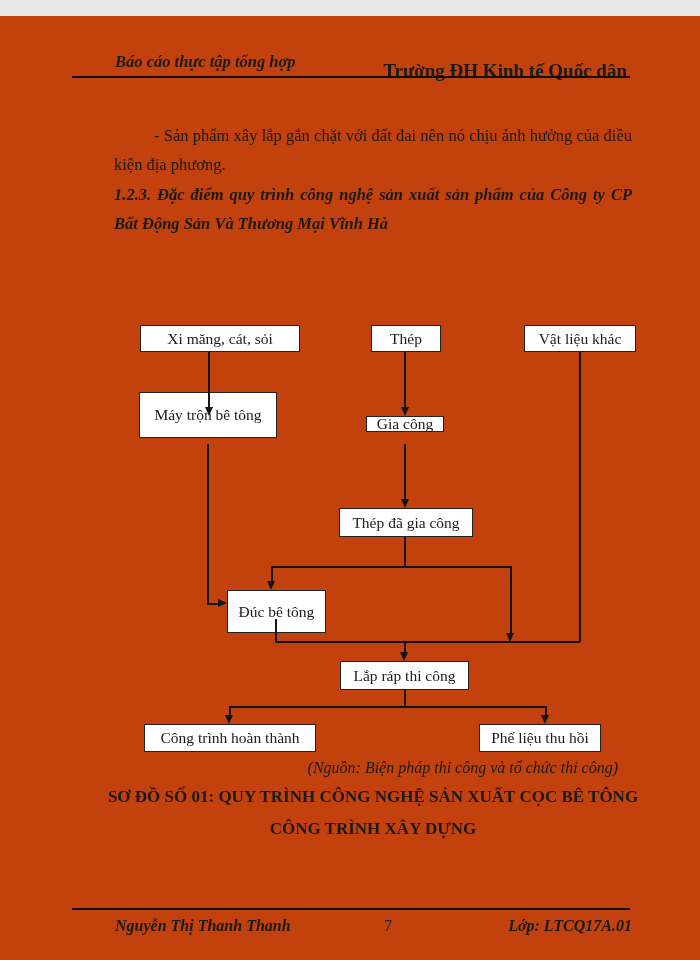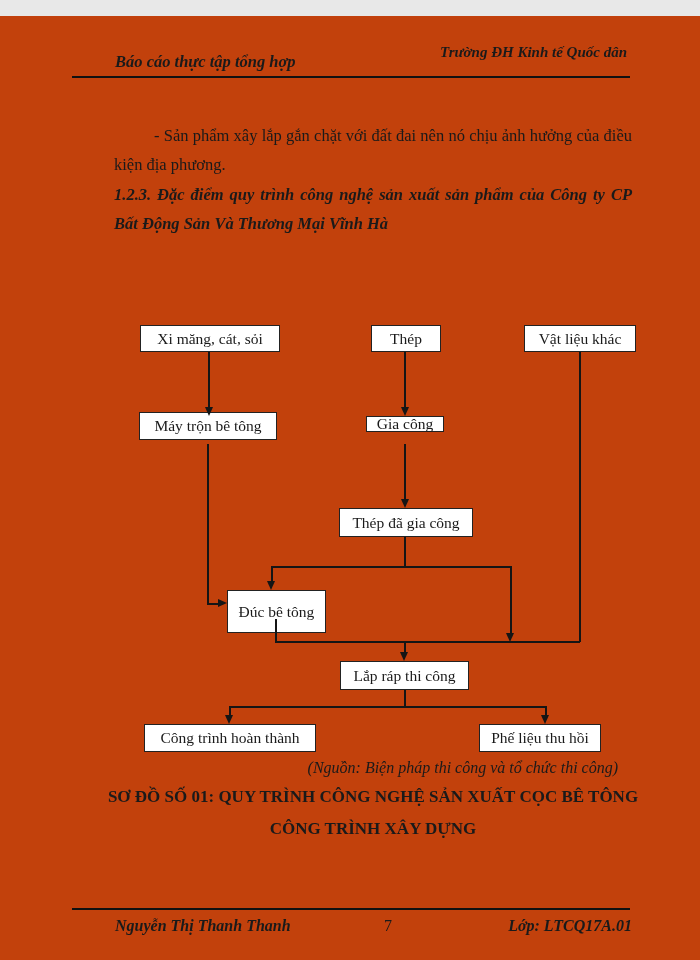--- a/index.html
+++ b/index.html
@@ -3,21 +3,21 @@
 <meta charset="utf-8">
 <style>
   html, body { margin:0; padding:0; background:#e8e8e8; }
   .page {
     position:relative; width:700px; height:960px; margin:16px auto;
     background:#c2410c; overflow:hidden;
     font-family:"Liberation Serif","DejaVu Serif",serif; color:#1a1a1a;
   }
   
   .hdr-left  { position:absolute; left:115px; top:36px; font-size:16.5px; font-weight:bold; font-style:italic; }
-  .hdr-right { position:absolute; right:73px; top:28px; font-size:15px; font-weight:bold; font-style:italic; }
+  .hdr-right { position:absolute; right:73px; top:44px; font-size:19px; font-weight:bold; }
   .hdr-line  { position:absolute; left:72px; top:60px; width:558px; height:2px; background:#111; }
   .ftr-line  { position:absolute; left:72px; top:892px; width:558px; height:2px; background:#111; }
   .ftr-left  { position:absolute; left:115px; top:901px; font-size:16px; font-weight:bold; font-style:italic; }
   .ftr-page  { position:absolute; left:358px; top:901px; width:60px; text-align:center; font-size:16px; }
   .ftr-right { position:absolute; right:68px; top:901px; font-size:16px; font-weight:bold; font-style:italic; }
   
   .body-text { position:absolute; left:114px; top:106px; width:518px; font-size:16.5px; line-height:28.5px; text-align:justify; }
   .para    { margin:0; text-indent:40px; }
   .heading { margin:2px 0 0 0; font-weight:bold; font-style:italic; }
   
@@ -42,24 +42,24 @@
 
   <div class="hdr-left">Báo cáo thực tập tổng hợp</div>
   <div class="hdr-right">Trường ĐH Kinh tế Quốc dân</div>
   <div class="hdr-line"></div>
 
   <div class="body-text">
     <p class="para">- Sản phẩm xây lắp gắn chặt với đất đai nên nó chịu ảnh hưởng của điều kiện địa phương.</p>
     <p class="heading">1.2.3. Đặc điểm quy trình công nghệ sản xuất sản phẩm của Công ty CP Bất Động Sản Và Thương Mại Vĩnh Hà</p>
   </div>
 
-  <div class="box" style="left:140px; top:309px; width:140px; height:27px;">Xi măng, cát, sỏi</div>
+  <div class="box" style="left:140px; top:309px; width:160px; height:27px;">Xi măng, cát, sỏi</div>
   <div class="box" style="left:371px; top:309px; width:70px;  height:27px;">Thép</div>
   <div class="box" style="left:524px; top:309px; width:112px; height:27px;">Vật liệu khác</div>
-  <div class="box" style="left:139px; top:396px; width:138px; height:28px;">Máy trộn bê tông</div>
+  <div class="box" style="left:139px; top:376px; width:138px; height:46px;">Máy trộn bê tông</div>
   <div class="box" style="left:366px; top:400px; width:78px;  height:16px;">Gia công</div>
   <div class="box" style="left:339px; top:492px; width:134px; height:29px;">Thép đã gia công</div>
   <div class="box" style="left:227px; top:574px; width:99px;  height:43px;">Đúc bê tông</div>
   <div class="box" style="left:340px; top:645px; width:129px; height:29px;">Lắp ráp thi công</div>
   <div class="box" style="left:144px; top:708px; width:172px; height:28px;">Công trình hoàn thành</div>
   <div class="box" style="left:479px; top:708px; width:122px; height:28px;">Phế liệu thu hồi</div>
 
   <div class="vl" style="left:208px; top:336px; height:55px;"></div>
   <div class="arr-down" style="left:204.5px; top:391px;"></div>
 

